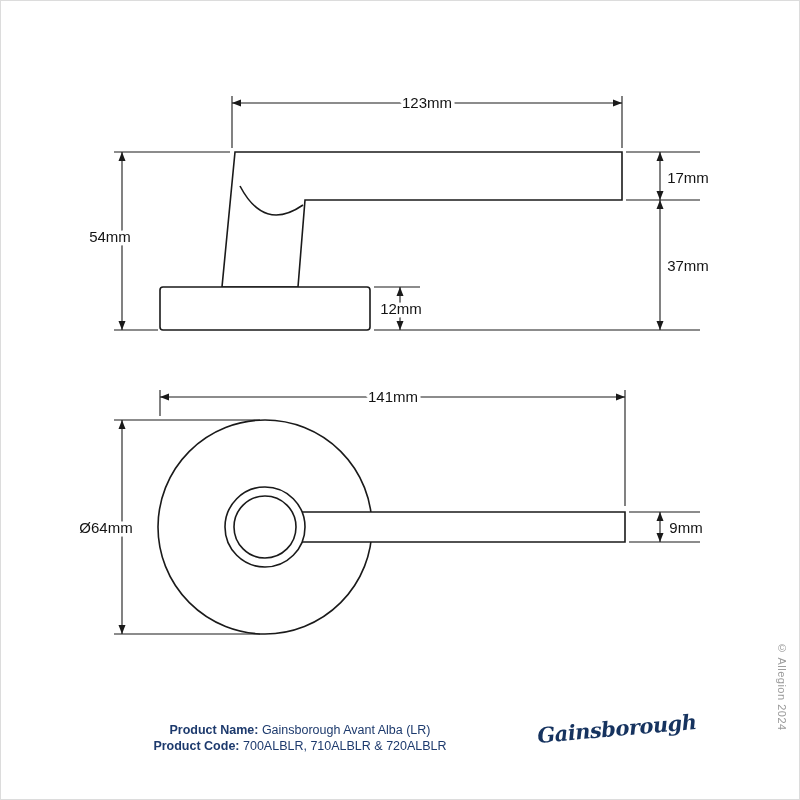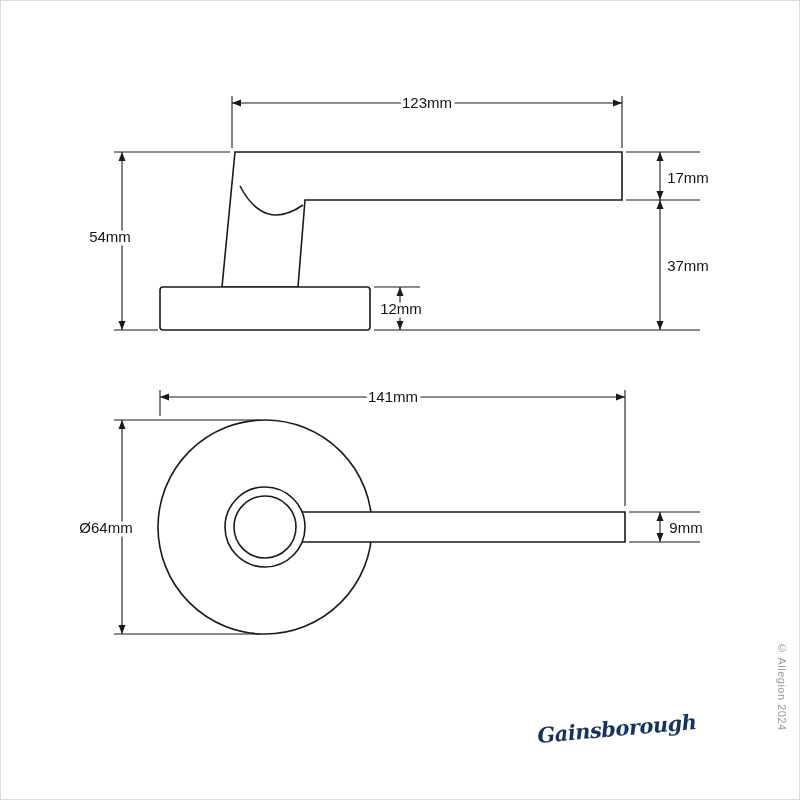--- a/index.html
+++ b/index.html
@@ -104,17 +104,19 @@
     <text x="688" y="177">17mm</text>
     <text x="688" y="265">37mm</text>
     <text x="401" y="308">12mm</text>
     <text x="393" y="396">141mm</text>
     <text x="106" y="527">Ø64mm</text>
     <text x="686" y="527">9mm</text>
   </g>
 </svg>
 
 <div class="product-info">
+  <div><span class="lbl">Product Name:</span> <span>Gainsborough Avant Alba (LR)</span></div>
+  <div><span class="lbl">Product Code:</span> <span>700ALBLR, 710ALBLR &amp; 720ALBLR</span></div>
 </div>
 
 <div class="brand-logo">Gainsborough</div>
 
 <div class="copyright">© Allegion 2024</div>
 
 </body></html>

